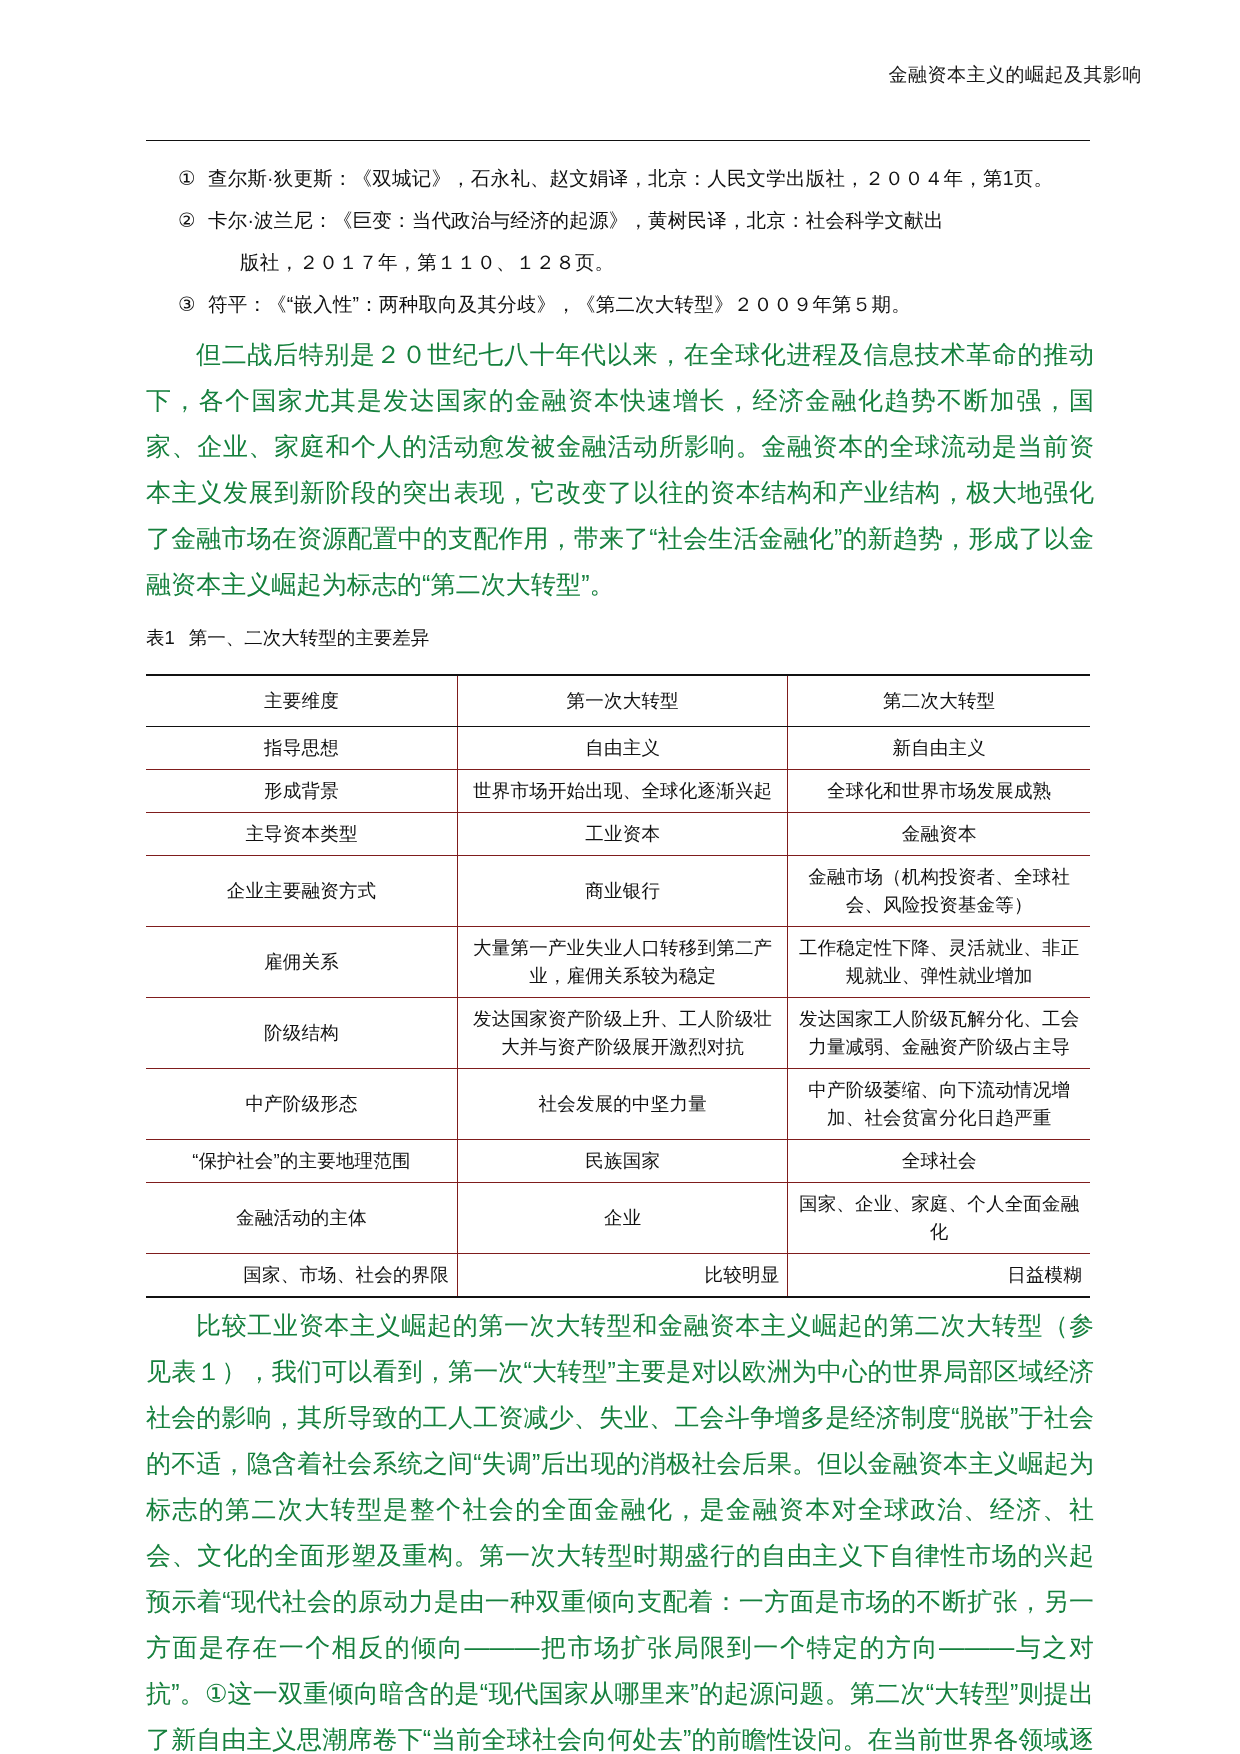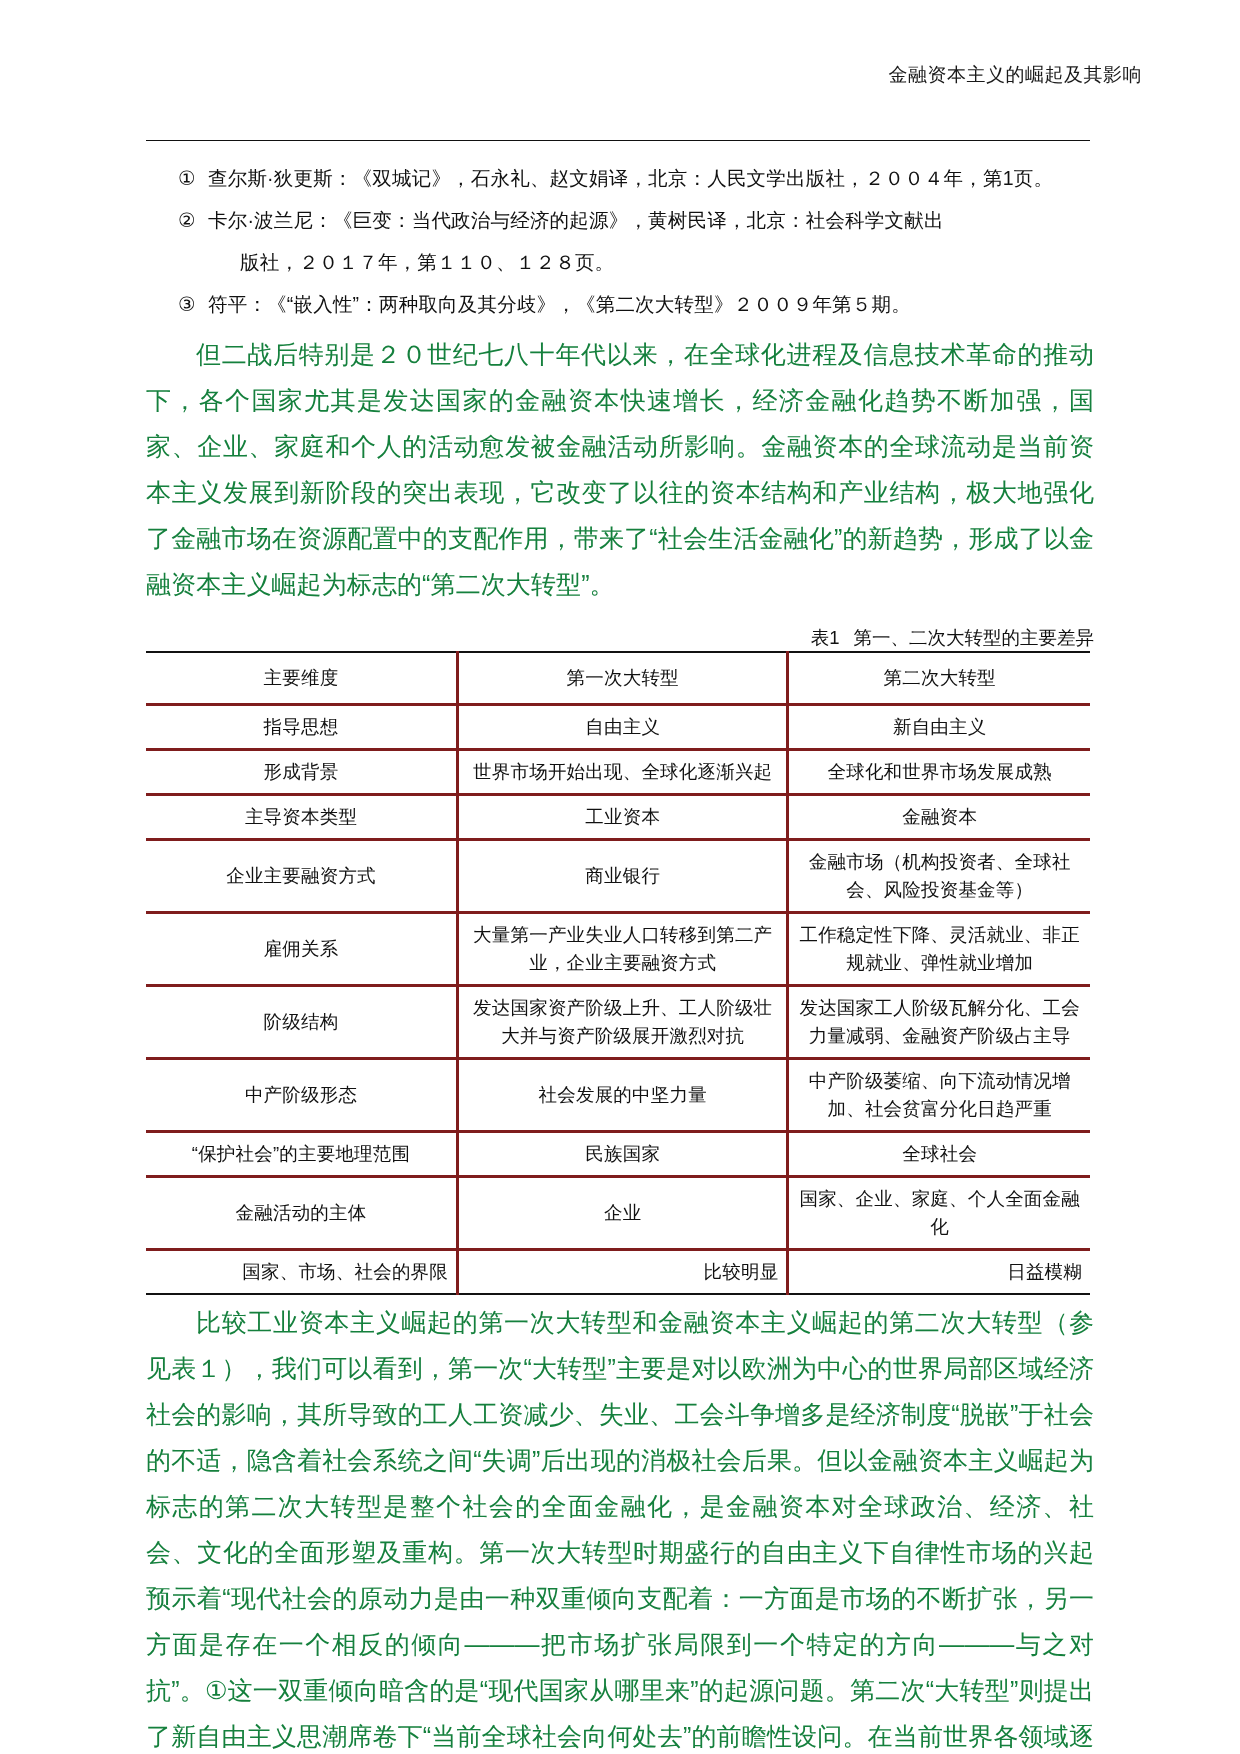--- a/index.html
+++ b/index.html
@@ -78,38 +78,38 @@
     text-indent: 2em;
     color: #15803d;
     margin: 6px 0 0 0;
     letter-spacing: 0.1px;
   }
   .par-after-table {
     margin-top: 4px;
   }
   
   .table-caption {
-    text-align: right;
+    text-align: left;
     font-size: 18.5px;
-    margin: 18px 0 1px 0;
+    margin: 18px 0 24px 0;
     color: #111;
   }
   .table-caption .cap-gap { display: inline-block; width: 14px; }
   table.t1 {
     border-collapse: collapse;
     width: 944px;
     table-layout: fixed;
     font-size: 18.5px;
     color: #111;
   }
   table.t1 col.c1 { width: 33%; }
   table.t1 col.c2 { width: 35%; }
   table.t1 col.c3 { width: 32%; }
   table.t1 td {
-    border: 3px solid #7f1d1d;
+    border: 1px solid #7f1d1d;
     padding: 7px 8px;
     text-align: center;
     vertical-align: middle;
     line-height: 28px;
     letter-spacing: 0.2px;
   }
   table.t1 tr.head td {
     border-top: 2.2px solid #111;
     border-bottom: 1.6px solid #111;
     padding: 11px 8px;
@@ -185,21 +185,21 @@
           <td>工业资本</td>
           <td>金融资本</td>
         </tr>
         <tr>
           <td>企业主要融资方式</td>
           <td>商业银行</td>
           <td>金融市场（机构投资者、全球社会、风险投资基金等）</td>
         </tr>
         <tr>
           <td>雇佣关系</td>
-          <td>大量第一产业失业人口转移到第二产业，企业主要融资方式</td>
+          <td>大量第一产业失业人口转移到第二产业，雇佣关系较为稳定</td>
           <td>工作稳定性下降、灵活就业、非正规就业、弹性就业增加</td>
         </tr>
         <tr>
           <td>阶级结构</td>
           <td>发达国家资产阶级上升、工人阶级壮大并与资产阶级展开激烈对抗</td>
           <td>发达国家工人阶级瓦解分化、工会力量减弱、金融资产阶级占主导</td>
         </tr>
         <tr>
           <td>中产阶级形态</td>
           <td>社会发展的中坚力量</td>

